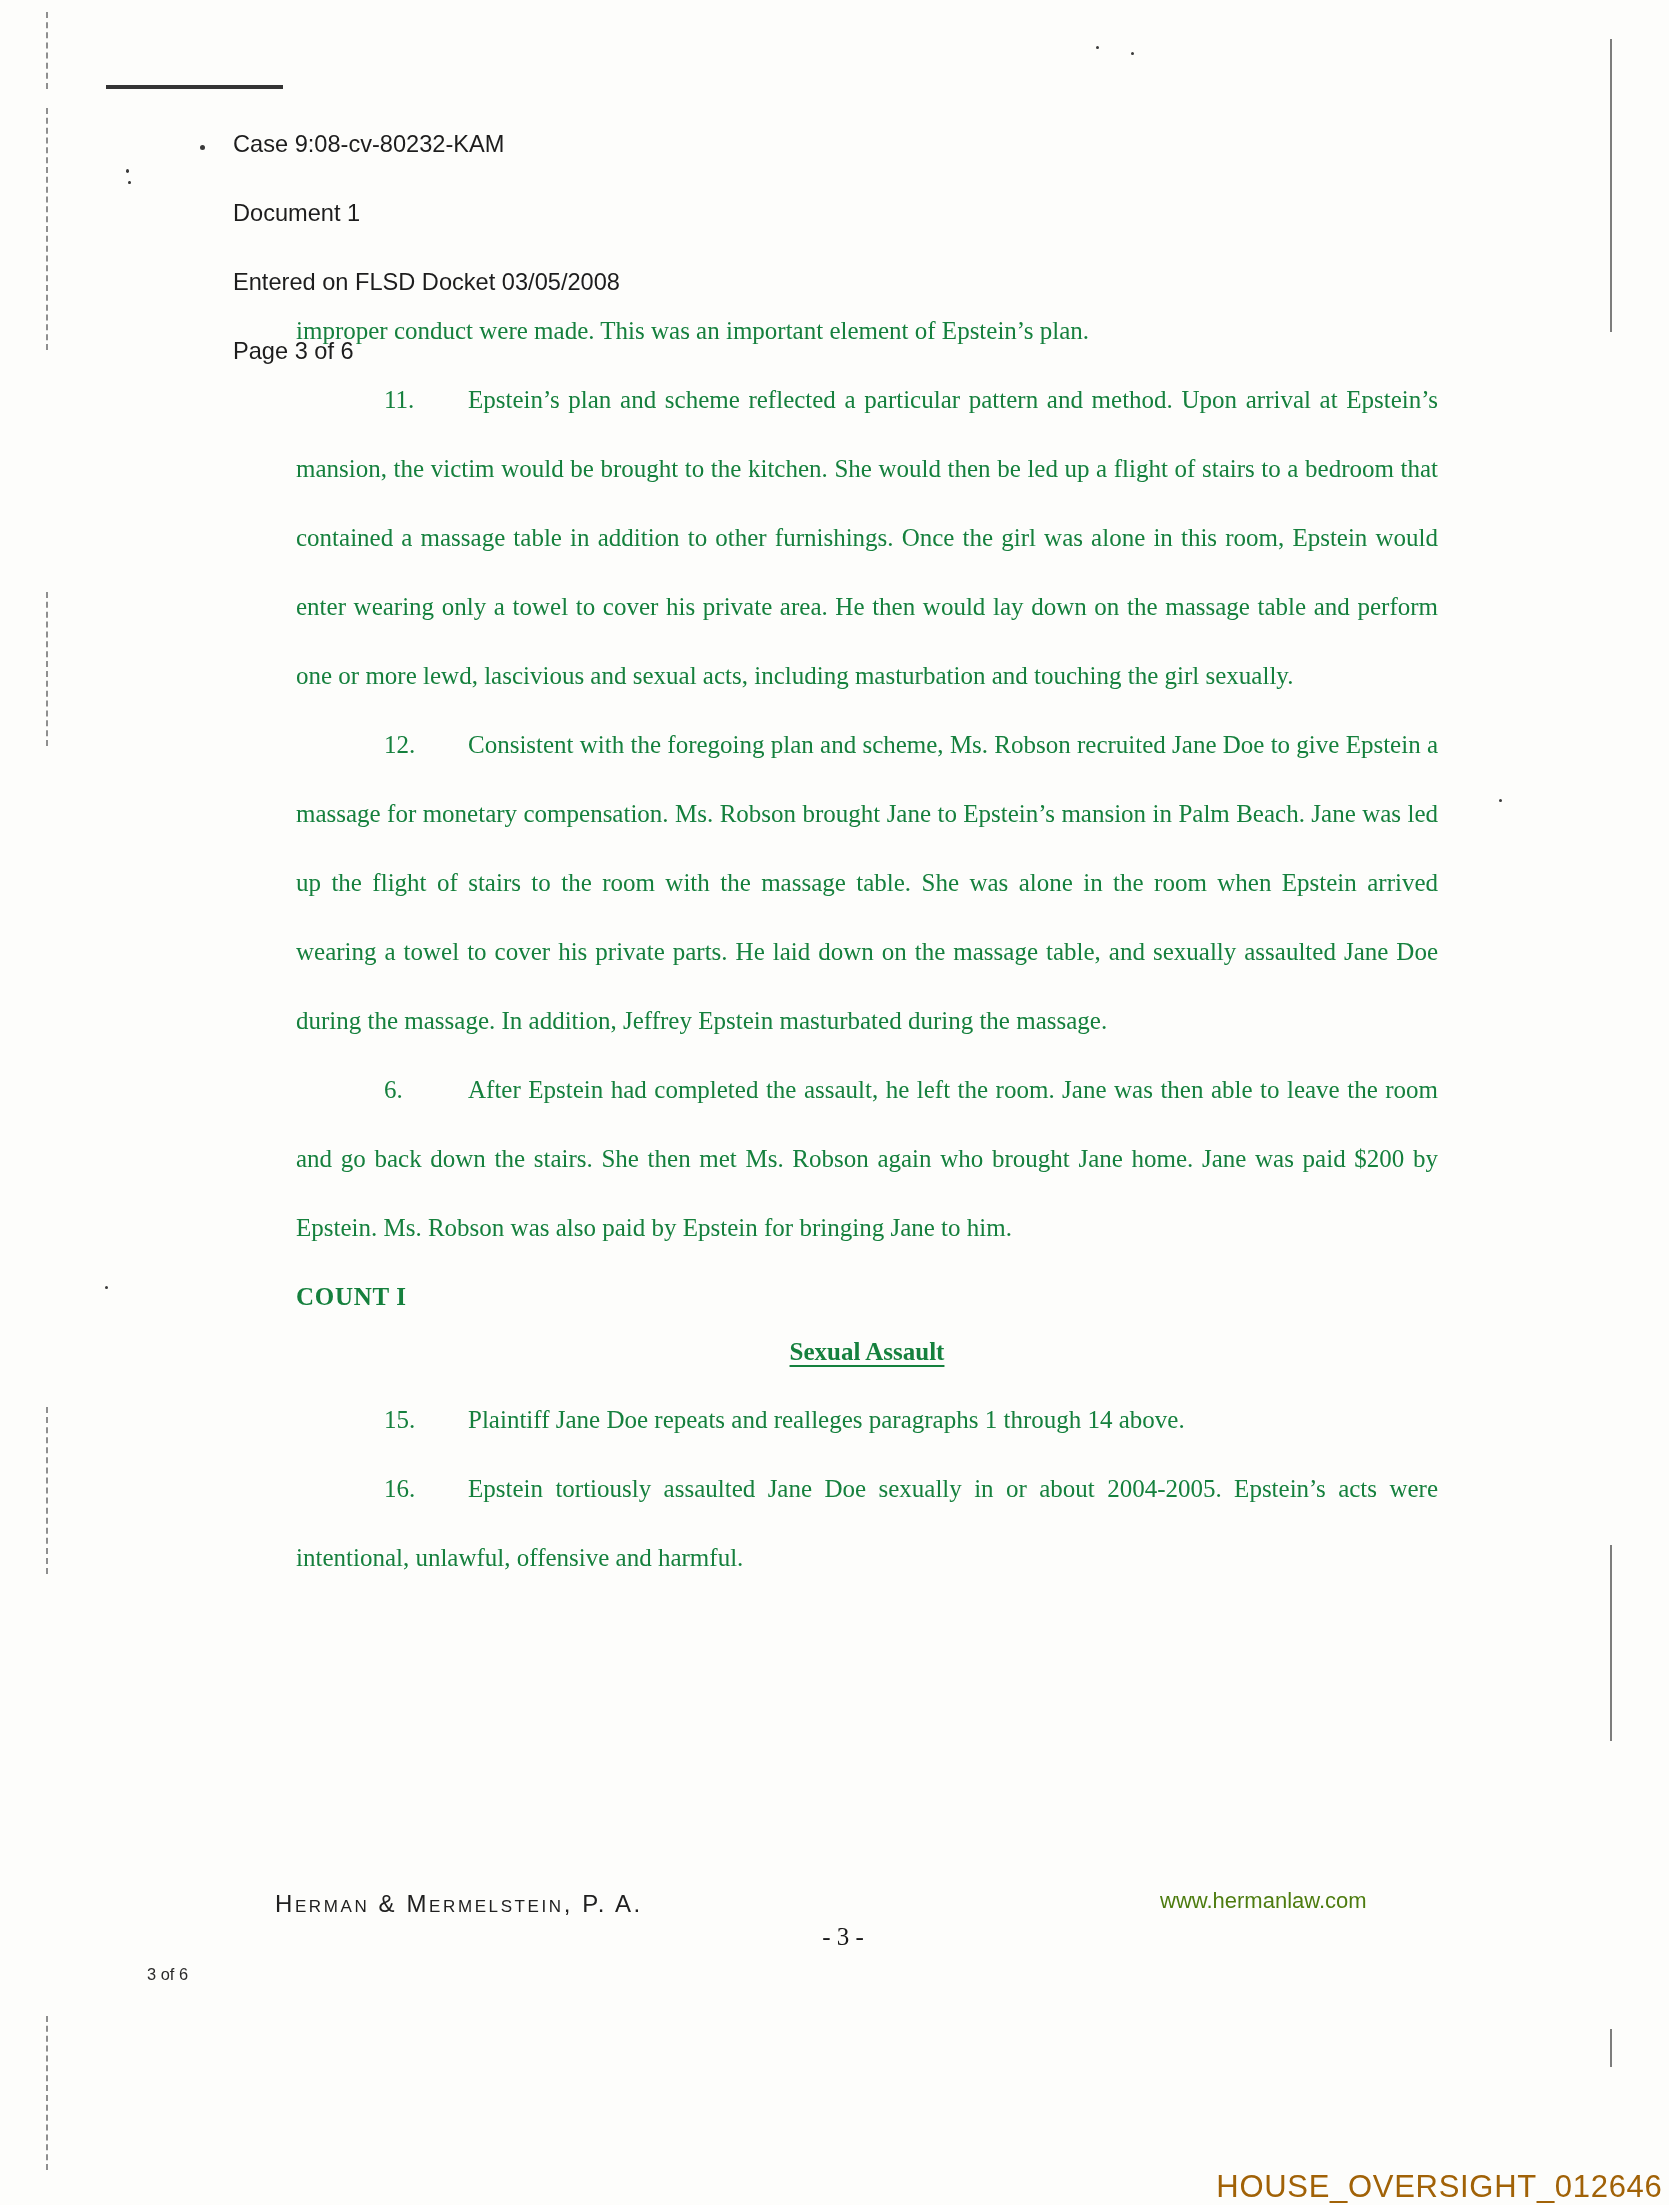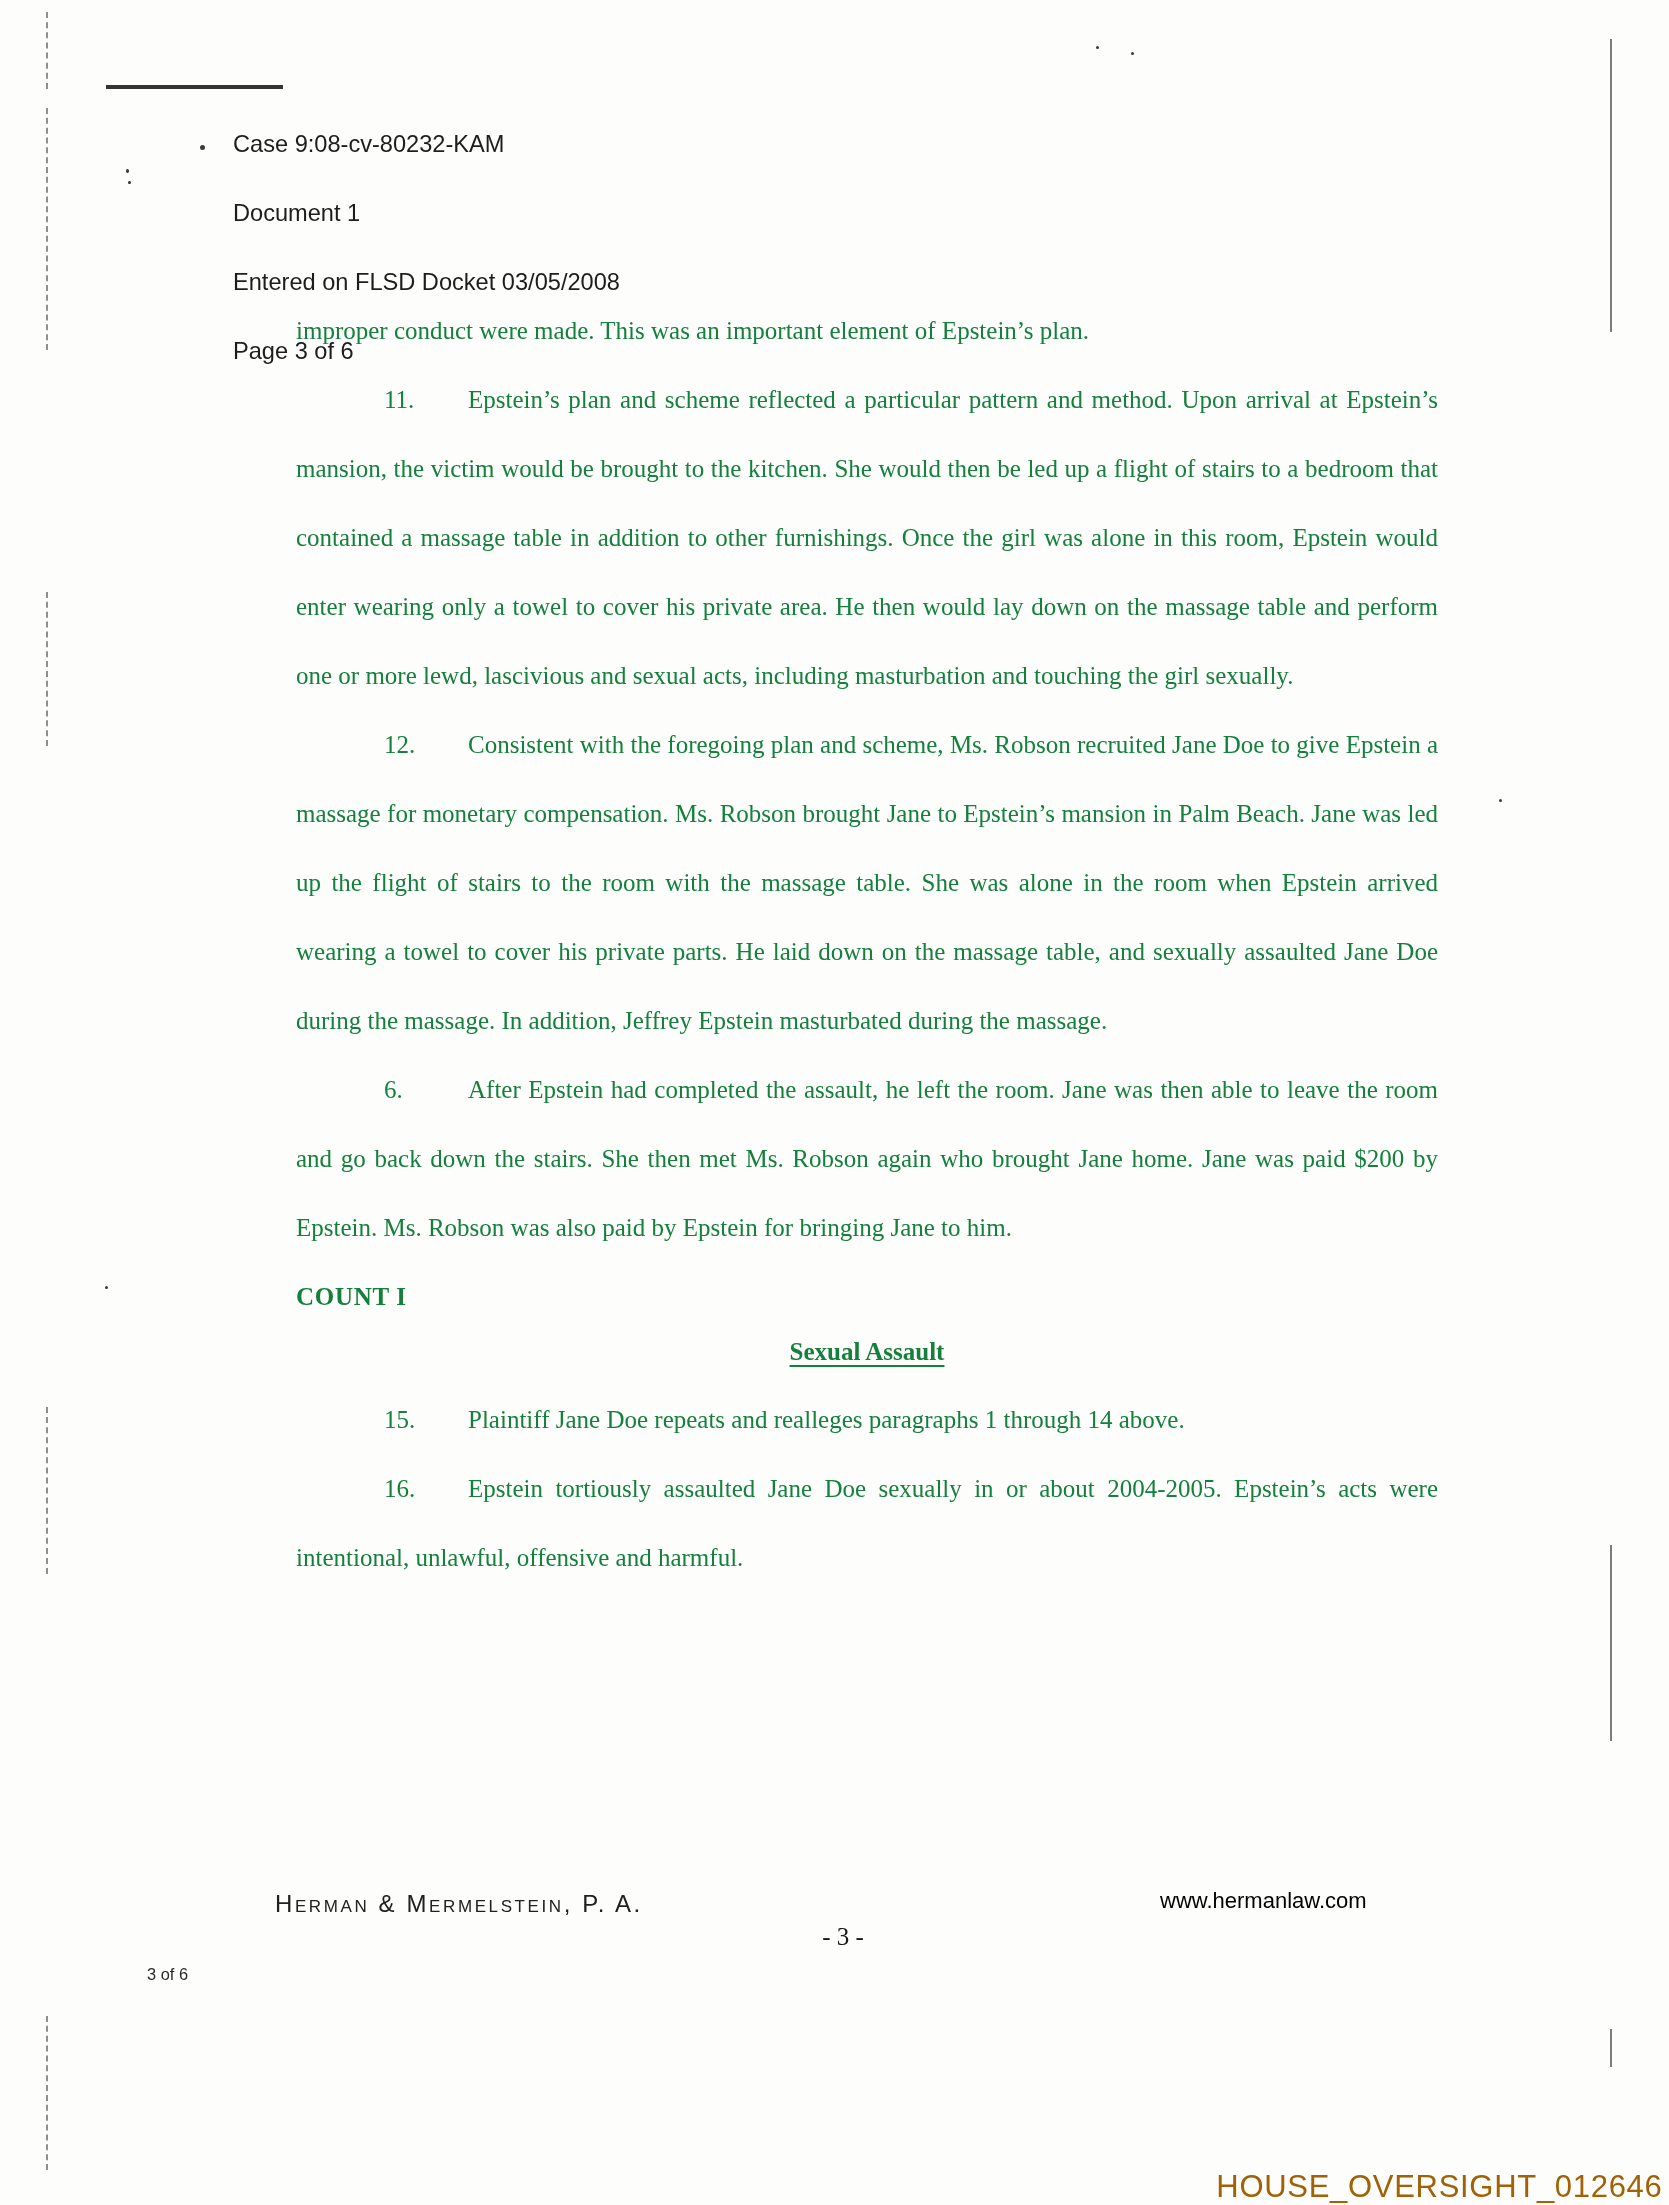--- a/index.html
+++ b/index.html
@@ -87,21 +87,21 @@
     letter-spacing: 2.6px;
     font-size: 24px;
     color: #202020;
   }
   .footer-site {
     position: absolute;
     left: 1160px;
     top: 1888px;
     font-family: "Liberation Sans", sans-serif;
     font-size: 22px;
-    color: #000000;
+    color: #4d7c0f;
   }
   .footer-page {
     position: absolute;
     left: 272px;
     top: 1923px;
     width: 1142px;
     text-align: center;
     font-size: 25px;
     color: #191919;
   }

